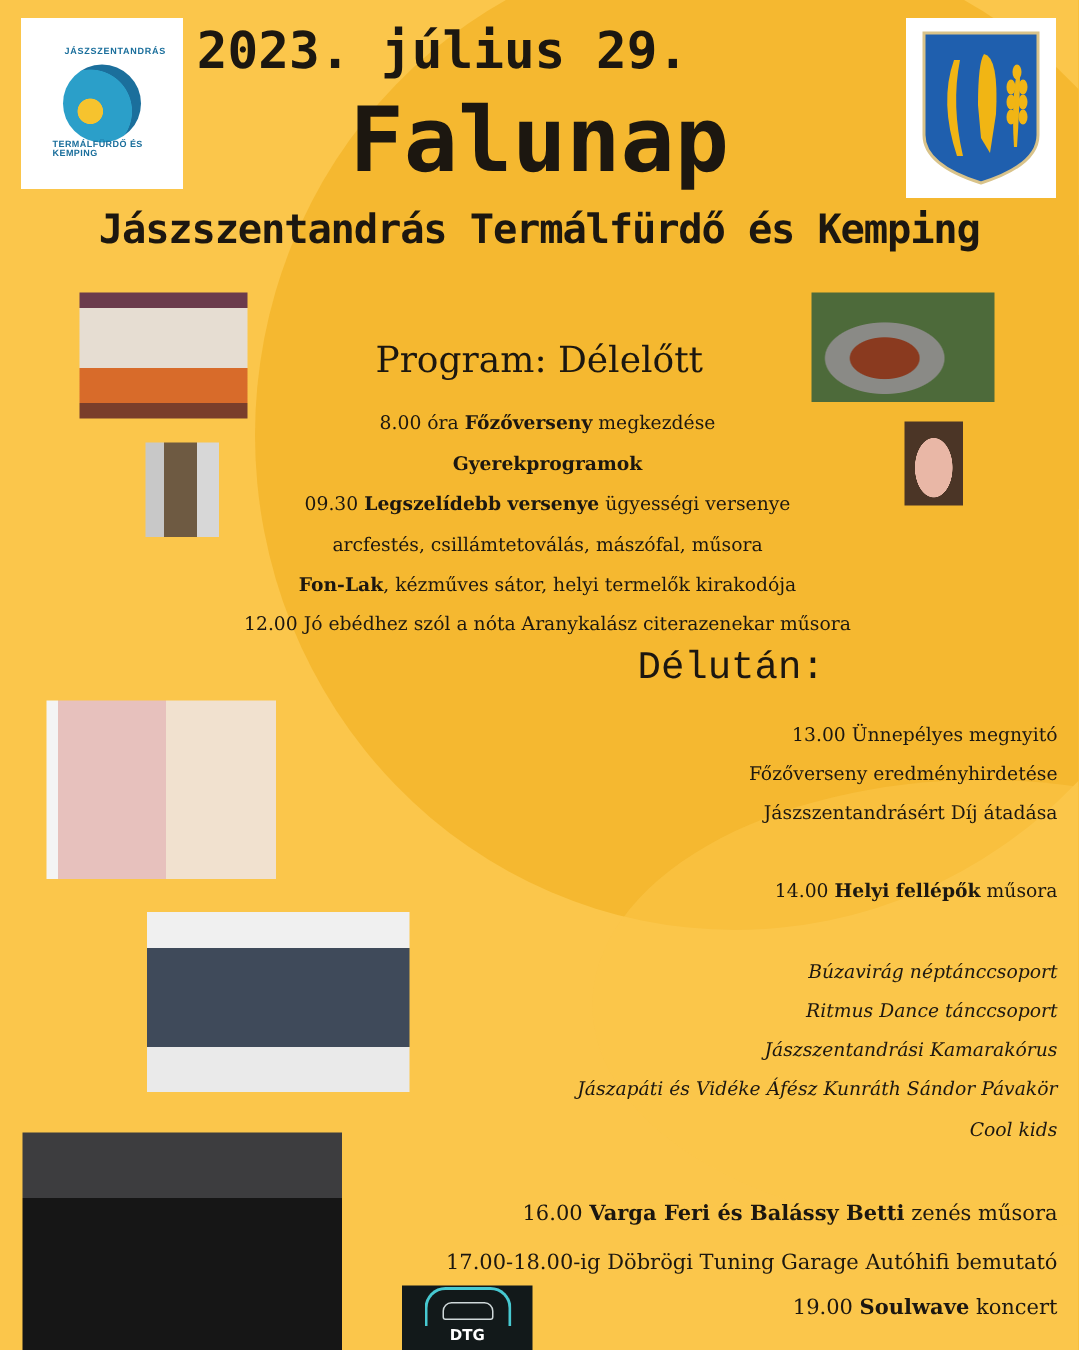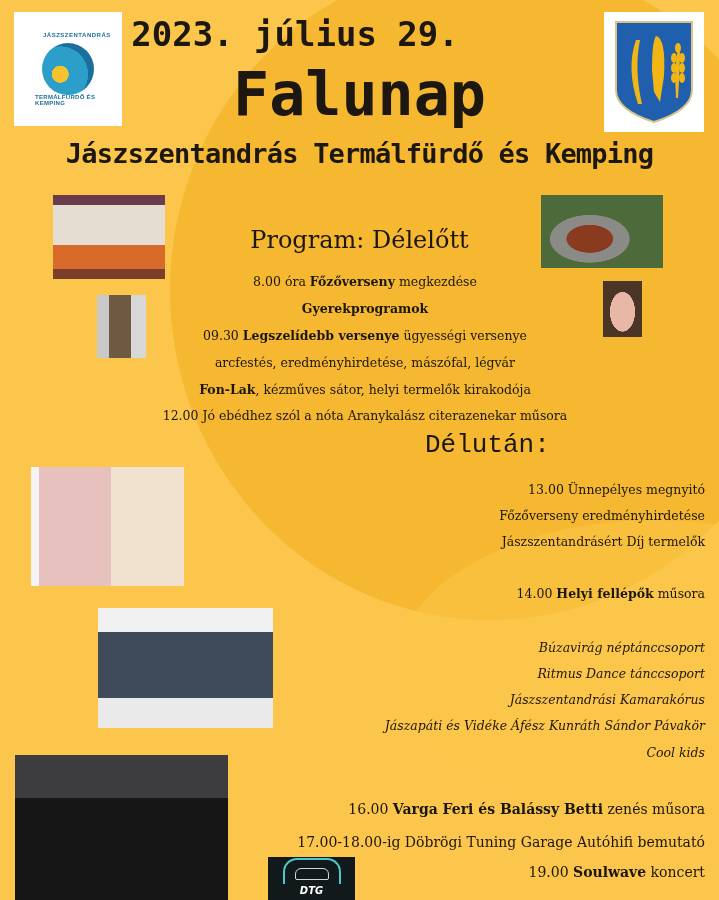--- a/index.html
+++ b/index.html
@@ -34,21 +34,21 @@
   .crest { left: 604px; top: 12px; width: 100px; height: 120px; background: #fff; display:flex; align-items:center; justify-content:center; }
 
   .photo { position: absolute; overflow: hidden; }
   .ph-products { left: 53px; top: 195px; width: 112px; height: 84px; background: linear-gradient(180deg,#6b3b4c 0 12%, #e6ddd2 12% 60%, #d86b2a 60% 88%, #7a3e2b 88%); }
   .ph-kettle { left: 541px; top: 195px; width: 122px; height: 73px; background: radial-gradient(ellipse at 40% 60%, #8a3a1f 0 22%, #8a8a86 23% 38%, #4d6a3a 39%); }
   .ph-hair { left: 97px; top: 295px; width: 49px; height: 63px; background: linear-gradient(90deg,#c8c8c8 0 25%, #6e5a42 25% 70%, #d7d7d7 70%); }
   .ph-face { left: 603px; top: 281px; width: 39px; height: 56px; background: radial-gradient(ellipse at 50% 55%, #e9b7a6 0 45%, #4b3526 46%); }
   .ph-duo { left: 31px; top: 467px; width: 153px; height: 119px; background: linear-gradient(90deg, #f4f4f4 0 5%, #e7c1bd 5% 52%, #f1e1cf 52% 100%); }
   .ph-band1 { left: 98px; top: 608px; width: 175px; height: 120px; background: linear-gradient(180deg,#f0f0f0 0 20%, #3f4a5a 20% 75%, #eaeaea 75%); }
   .ph-band2 { left: 15px; top: 755px; width: 213px; height: 145px; background: linear-gradient(180deg,#3d3d3f 0 30%, #161616 30%); }
-  .ph-dtg { left: 268px; top: 857px; width: 87px; height: 43px; background: #12191a; display:flex; flex-direction:column; align-items:center; justify-content:flex-end; padding-bottom: 4px; font-style: italic; }
+  .ph-dtg { left: 268px; top: 857px; width: 87px; height: 43px; background: #12191a; display:flex; flex-direction:column; align-items:center; justify-content:flex-end; padding-bottom: 4px; }
   .dtg-arch { width: 58px; height: 26px; border: 2px solid #47c9d1; border-bottom: none; border-radius: 14px 14px 0 0; position: relative; }
   .dtg-car { position:absolute; left: 10px; top: 8px; width: 34px; height: 12px; border: 1.5px solid #cfd8d9; border-radius: 6px 6px 2px 2px; }
   .dtg-text { color:#fff; font-family:"DejaVu Sans",sans-serif; font-weight:bold; font-size: 10px; margin-top: 1px; }
 
   .sec-title { font-size: 24px; font-family: "DejaVu Serif", serif; }
   .morning-title { left: 0; width: 719px; top: 226px; text-align: center; }
   .afternoon-title { left: 425px; top: 430px; font-size: 26px; font-family: Liberation Mono, monospace; }
 
   .line { font-size: 12.5px; white-space: nowrap; }
   .center-line { left: 110px; width: 510px; text-align: center; }
@@ -105,29 +105,29 @@
       <div class="dtg-car"></div>
     </div>
   <span class="dtg-text">DTG</span>
 </div>
 
 <div class="abs sec-title morning-title">Program: Délelőtt</div>
 
 <div class="abs line center-line" style="top:274px"><span>8.00 óra </span><b>Főzőverseny</b><span> megkezdése</span></div>
 <div class="abs line center-line" style="top:301px"><span></span><b>Gyerekprogramok</b><span></span></div>
 <div class="abs line center-line" style="top:328px"><span>09.30 </span><b>Legszelídebb versenye</b><span> ügyességi versenye</span></div>
-<div class="abs line center-line" style="top:355px"><span>arcfestés,  eredményhirdetése, mászófal, légvár</span><b></b><span></span></div>
+<div class="abs line center-line" style="top:355px"><span>arcfestés,  csillámtetoválás, mászófal, műsora</span><b></b><span></span></div>
 <div class="abs line center-line" style="top:382px"><span></span><b>Fon-Lak</b><span>, kézműves sátor, helyi termelők kirakodója</span></div>
 <div class="abs line center-line" style="top:408px"><span>12.00  Jó ebédhez szól a nóta Aranykalász citerazenekar műsora</span><b></b><span></span></div>
 
 <div class="abs sec-title afternoon-title">Délután:</div>
 
 <div class="abs line right-line" style="top:482px"><span>13.00  Ünnepélyes megnyitó</span><b></b><span></span></div>
 <div class="abs line right-line" style="top:508px"><span>Főzőverseny eredményhirdetése</span><b></b><span></span></div>
-<div class="abs line right-line" style="top:534px"><span>Jászszentandrásért Díj termelők</span><b></b><span></span></div>
+<div class="abs line right-line" style="top:534px"><span>Jászszentandrásért Díj átadása</span><b></b><span></span></div>
 <div class="abs line right-line" style="top:586px"><span>14.00 </span><b>Helyi fellépők</b><span> műsora</span></div>
 
 <i class="abs line right-line" style="top:640px">Búzavirág néptánccsoport</i>
 <i class="abs line right-line" style="top:666px">Ritmus Dance tánccsoport</i>
 <i class="abs line right-line" style="top:692px">Jászszentandrási Kamarakórus</i>
 <i class="abs line right-line" style="top:718px">Jászapáti és Vidéke Áfész Kunráth Sándor Pávakör</i>
 <i class="abs line right-line" style="top:745px">Cool kids</i>
 
 <div class="abs line right-line big" style="top:801px"><span>16.00 </span><b>Varga Feri és Balássy Betti</b><span> zenés műsora</span></div>
 <div class="abs line right-line big" style="top:834px"><span>17.00-18.00-ig Döbrögi Tuning Garage Autóhifi bemutató</span><b></b><span></span></div>

